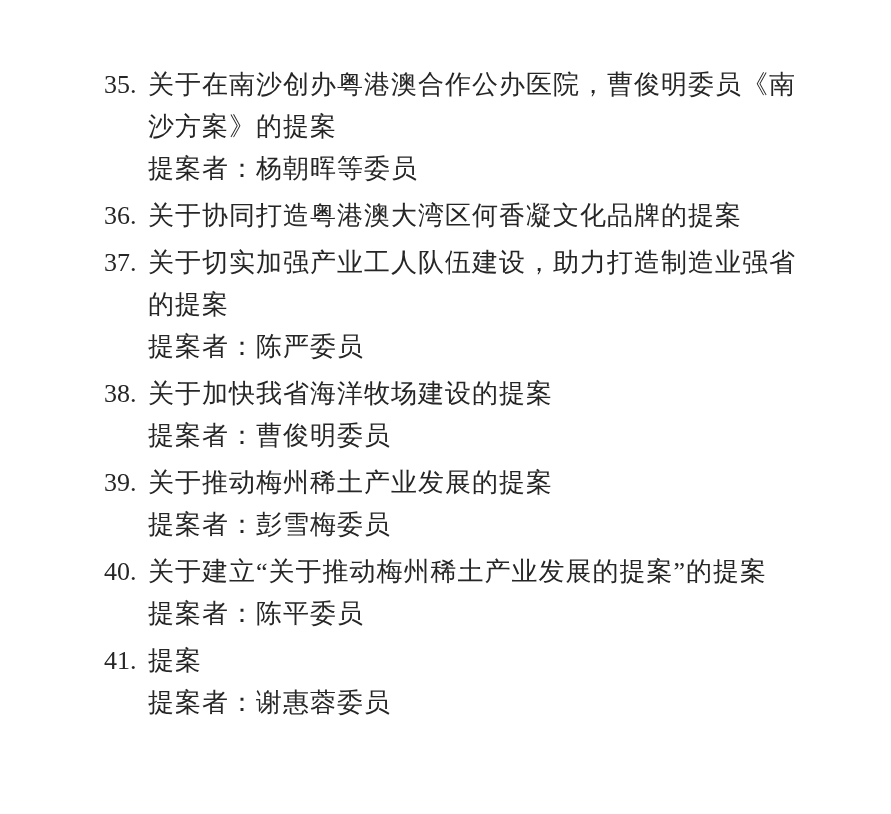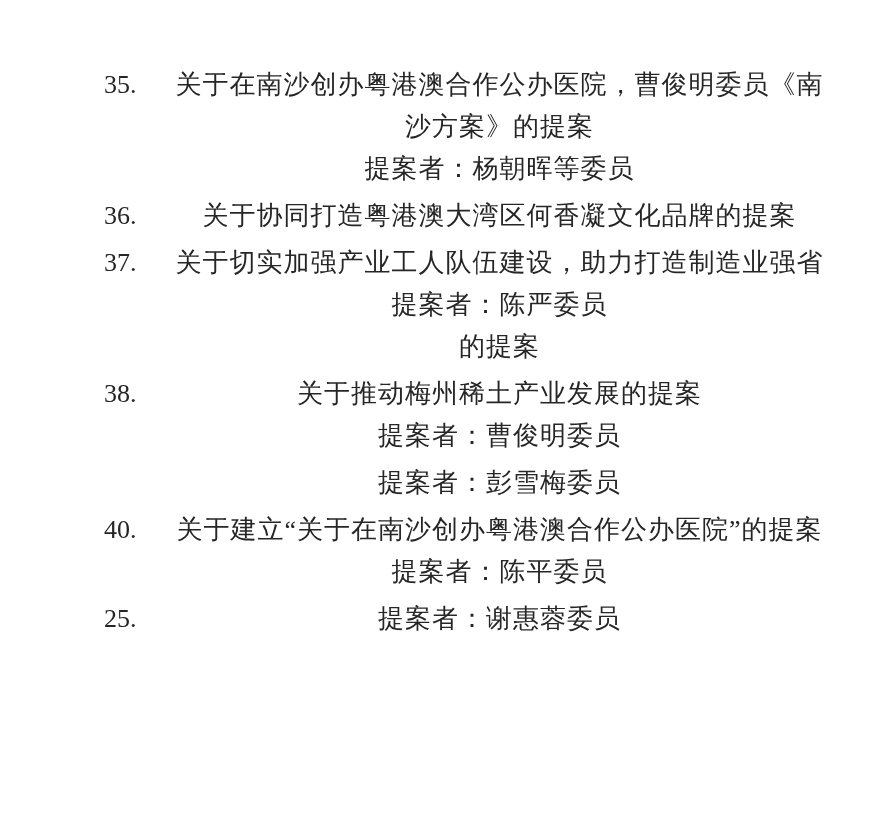--- a/index.html
+++ b/index.html
@@ -16,21 +16,20 @@
   }
   .doc-page {
     box-sizing: border-box;
     width: 891px;
     height: 814px;
     padding: 64px 40px 0 104px;
     background: #ffffff;
   }
   .proposal-item {
     margin-bottom: 5px;
-    text-align: center;
   }
   .line {
     position: relative;
     padding-left: 44px;
     font-size: 26px;
     line-height: 42px;
     letter-spacing: 1px;
     white-space: nowrap;
   }
   .num {
@@ -65,55 +64,62 @@
       <span class="txt">关于协同打造粤港澳大湾区何香凝文化品牌的提案</span>
     </div>
   </div>
 
   <div class="proposal-item">
     <div class="line">
       <span class="num">37.</span>
       <span class="txt">关于切实加强产业工人队伍建设，助力打造制造业强省</span>
     </div>
     <div class="line">
-      <span class="txt">提案者：陈严委员</span>
+      <span class="txt">的提案</span>
     </div>
     <div class="line">
-      <span class="txt">的提案</span>
+      <span class="txt">提案者：陈严委员</span>
     </div>
   </div>
 
   <div class="proposal-item">
     <div class="line">
       <span class="num">38.</span>
-      <span class="txt">关于推动梅州稀土产业发展的提案</span>
+      <span class="txt">关于加快我省海洋牧场建设的提案</span>
     </div>
     <div class="line">
       <span class="txt">提案者：曹俊明委员</span>
     </div>
   </div>
 
   <div class="proposal-item">
     <div class="line">
+      <span class="num">39.</span>
+      <span class="txt">关于推动梅州稀土产业发展的提案</span>
+    </div>
+    <div class="line">
       <span class="txt">提案者：彭雪梅委员</span>
     </div>
   </div>
 
   <div class="proposal-item">
     <div class="line">
       <span class="num">40.</span>
-      <span class="txt">关于建立“关于在南沙创办粤港澳合作公办医院”的提案</span>
+      <span class="txt">关于建立“关于推动梅州稀土产业发展的提案”的提案</span>
     </div>
     <div class="line">
       <span class="txt">提案者：陈平委员</span>
     </div>
   </div>
 
   <div class="proposal-item">
     <div class="line">
-      <span class="num">25.</span>
+      <span class="num">41.</span>
+    </div>
+    <div class="line">
+      <span class="txt">提案</span>
     </div>
     <div class="line">
       <span class="txt">提案者：谢惠蓉委员</span>
     </div>
   </div>
 
 </div>
 
 </body></html>

